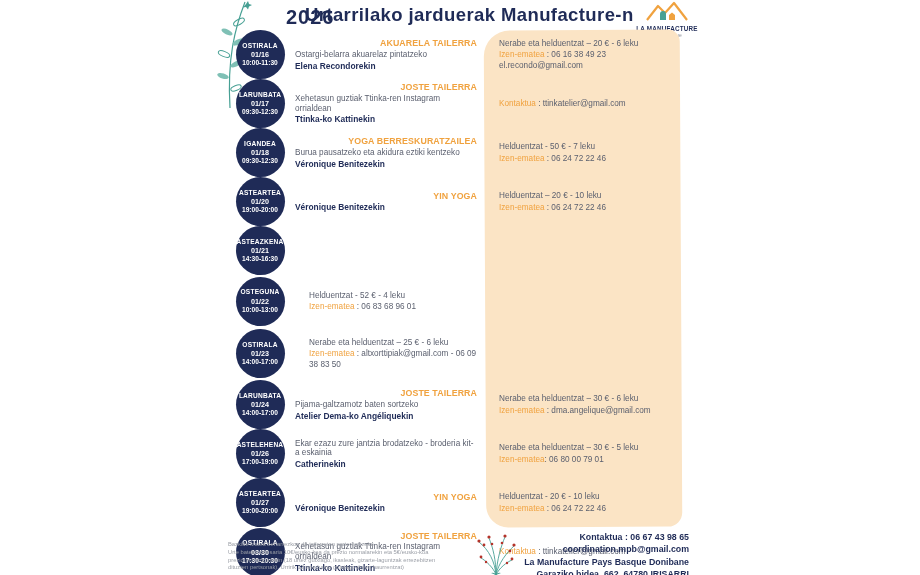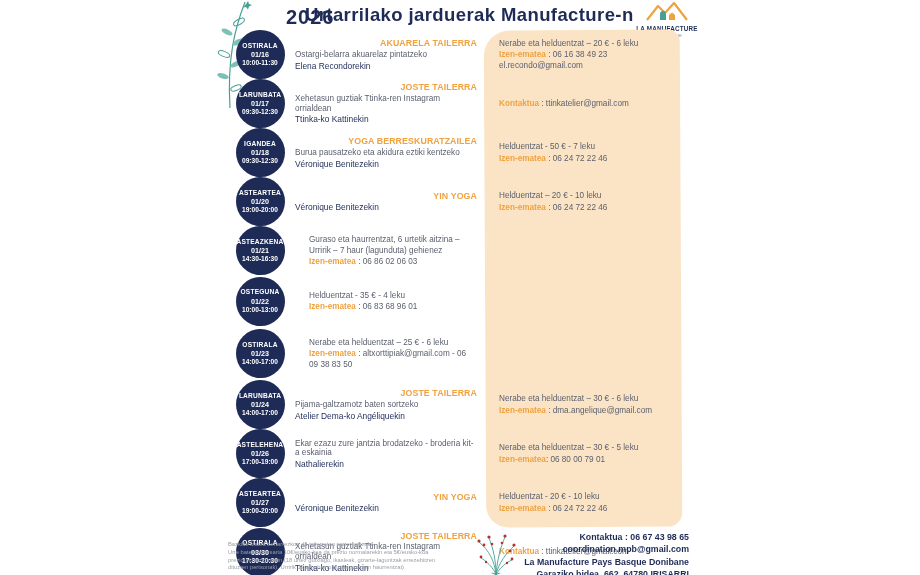--- a/index.html
+++ b/index.html
@@ -30,24 +30,24 @@
   .ccell { display:flex; justify-content:center; }
   .circle { width:49px; height:49px; border-radius:50%; background:#1f2b57; color:#fff;
             display:flex; flex-direction:column; align-items:center; justify-content:center;
             text-align:center; line-height:1.25; }
   .cday  { font-size:6.6px; font-weight:bold; letter-spacing:0.2px; }
   .cdate { font-size:7.2px; font-weight:bold; }
   .ctime { font-size:6.6px; font-weight:bold; }
   .mid { padding-right:8px; }
   .etitle  { font-size:8.8px; font-weight:bold; color:#f0a23f; line-height:1.18; letter-spacing:0.1px;text-align:right; }
   .edesc   { font-size:8.2px; color:#5a5f6e; line-height:1.2; margin-top:1px; }
-  .eperson { font-size:8.4px; font-weight:normal; color:#1f2b57; line-height:1.2; margin-top:1px; }
+  .eperson { font-size:8.4px; font-weight:bold; color:#1f2b57; line-height:1.2; margin-top:1px; }
   .just { text-align:justify; }
   .info { padding:0 8px 0 14px; font-size:8.2px; color:#5a5f6e; line-height:1.35; }
-  .ilabel { color:#f0a23f; font-weight:700; }
+  .ilabel { color:#f0a23f; font-weight:400; }
 
   
   .branch { position:absolute; left:-12px; top:0; }
   .flower { position:absolute; left:246px; top:532px; }
 
   
   .legal { position:absolute; left:3px; top:541px; width:252px; font-size:5.8px;
            color:#9a9ea6; line-height:1.35; }
   .contact { position:absolute; right:-4px; top:531px; text-align:right;
              font-size:8.8px; font-weight:bold; color:#1f2b57; line-height:1.4; }
@@ -163,36 +163,32 @@
       </div>
 
       <div class="row r5">
         <div class="ccell">
             <div class="circle">
           <div class="cday">ASTEAZKENA</div>
           <div class="cdate">01/21</div>
           <div class="ctime">14:30-16:30</div>
         </div>
           </div>
-        <div class="info">
-          <div>Guraso eta haurrentzat, 6 urtetik aitzina – Urririk – 7 haur (lagunduta) gehienez</div>
-          <div><span class="ilabel">Izen-ematea</span><span> : 06 86 02 06 03</span></div>
-        </div>
       </div>
 
       <div class="row r6">
         <div class="ccell">
             <div class="circle">
           <div class="cday">OSTEGUNA</div>
           <div class="cdate">01/22</div>
           <div class="ctime">10:00-13:00</div>
         </div>
           </div>
         <div class="info">
-          <div>Helduentzat - 35 € - 4 leku</div>
+          <div>Helduentzat - 52 € - 4 leku</div>
           <div><span class="ilabel">Izen-ematea</span><span> : 06 83 68 96 01</span></div>
         </div>
       </div>
 
       <div class="row r7">
         <div class="ccell">
             <div class="circle">
           <div class="cday">OSTIRALA</div>
           <div class="cdate">01/23</div>
           <div class="ctime">14:00-17:00</div>
@@ -226,21 +222,21 @@
       <div class="row r9">
         <div class="ccell">
             <div class="circle">
           <div class="cday">ASTELEHENA</div>
           <div class="cdate">01/26</div>
           <div class="ctime">17:00-19:00</div>
         </div>
           </div>
         <div class="mid">
           <div class="edesc">Ekar ezazu zure jantzia brodatzeko - broderia kit-a eskainia</div>
-          <div class="eperson">Nathalierekin</div>
+          <div class="eperson">Catherinekin</div>
         </div>
         <div class="info">
           <div>Nerabe eta helduentzat – 30 € - 5 leku</div>
           <div><span class="ilabel">Izen-ematea</span><span>: 06 80 00 79 01</span></div>
         </div>
       </div>
 
       <div class="row r10">
         <div class="ccell">
             <div class="circle">

